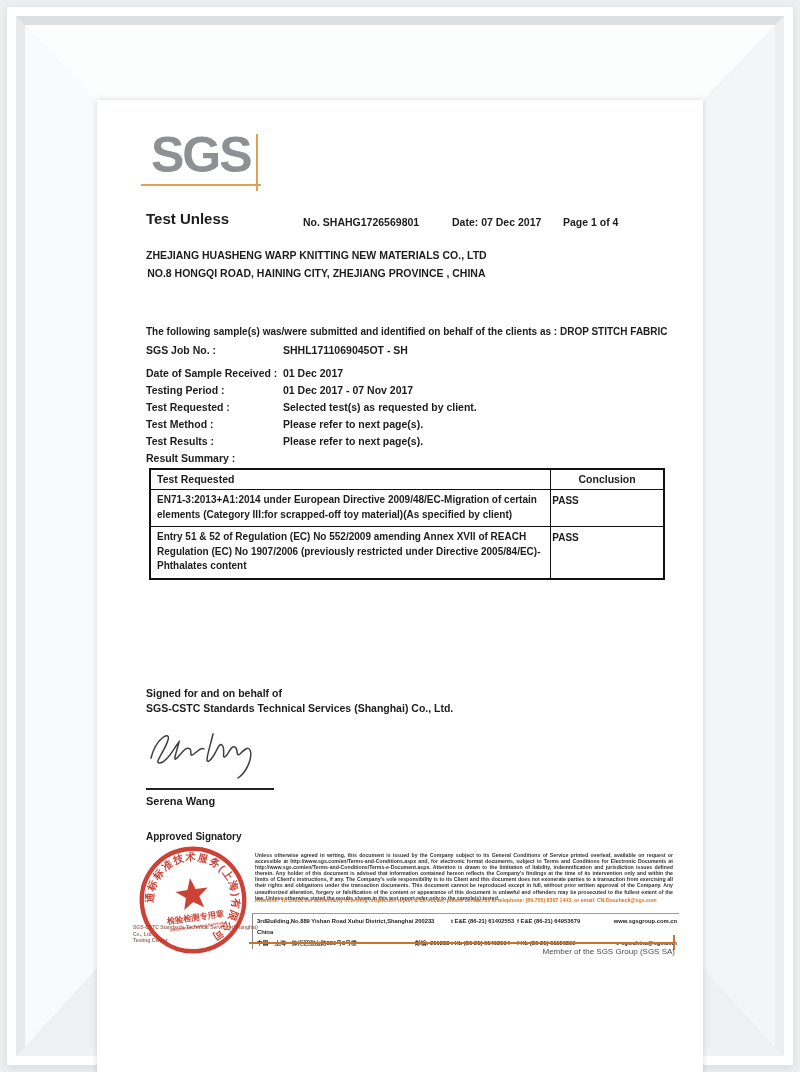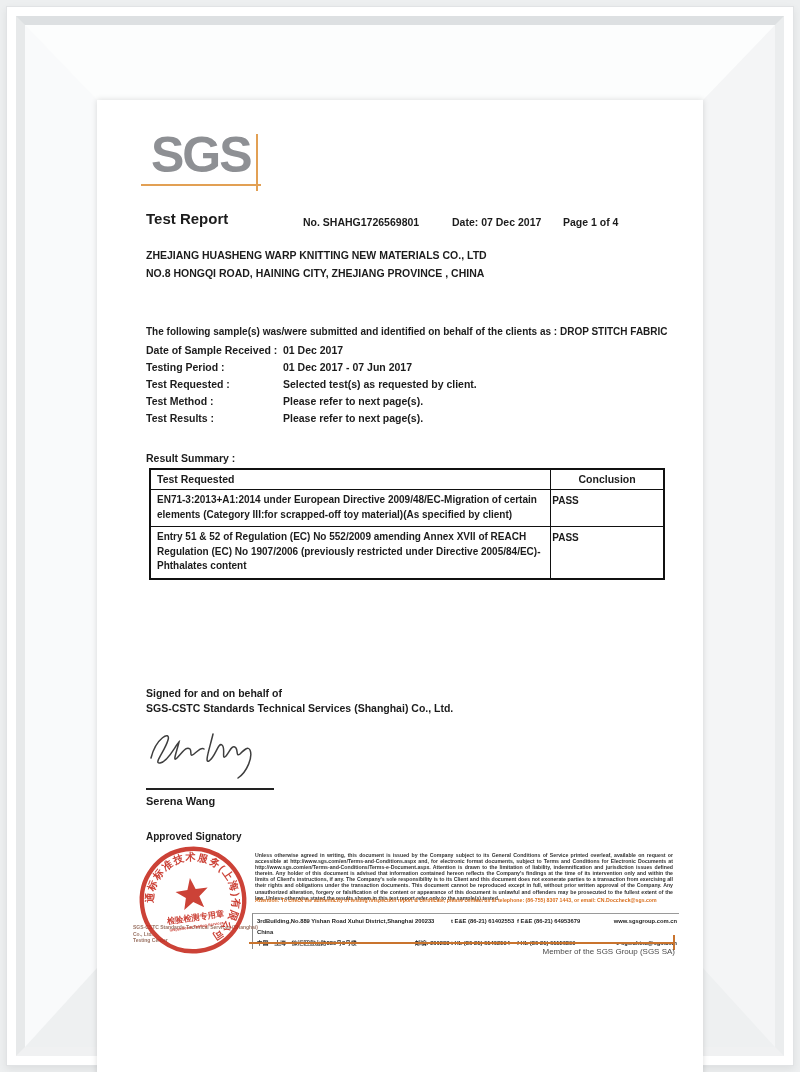--- a/index.html
+++ b/index.html
@@ -34,21 +34,21 @@
   .logo-text { left:54px; top:30px; font-size:50px; line-height:1; font-weight:700;
     color:#8e9094; letter-spacing:-2px; }
   .logo-hline { left:44px; top:84px; width:120px; height:2px; background:#e2a054; }
   .logo-vline { left:159px; top:34px; width:2px; height:57px; background:#e2a054; }
   
   .title { left:49px; top:110px; font-size:15px; }
   .report-no { left:206px; top:116px; font-size:10.5px; }
   .hdr-date { left:355px; top:116px; font-size:10.5px; }
   .hdr-page { left:466px; top:116px; font-size:10.5px; }
   
-  .client { left:49px; top:146px; font-size:10.5px; line-height:18px; }
+  .client { left:49px; top:146px; font-size:10.5px; line-height:18px;text-align:center; }
   
   .intro { left:49px; top:226px; font-size:10px; }
   
   .details { left:49px; top:244px; font-size:10.5px; }
   .detail-row { display:flex; margin-bottom:4px; line-height:13px; }
   .detail-row.gap-after { margin-bottom:10px; }
   .detail-label { width:137px; flex:none; }
   
   .result-label { left:49px; top:352px; font-size:10.5px; }
   
@@ -95,40 +95,44 @@
 <div class="frame-a"></div>
 <div class="frame-bevel"></div>
 <div class="frame-mat"></div>
 
 <div class="document">
 
   <div class="abs logo-text">SGS</div>
   <div class="abs logo-hline"></div>
   <div class="abs logo-vline"></div>
 
-  <div class="abs title">Test Report</div>
+  <div class="abs title">Test Unless</div>
   <div class="abs report-no">No. SHAHG1726569801</div>
   <div class="abs hdr-date">Date: 07 Dec 2017</div>
   <div class="abs hdr-page">Page 1 of 4</div>
 
   <div class="abs client">
     <div>ZHEJIANG HUASHENG WARP KNITTING NEW MATERIALS CO., LTD</div>
     <div>NO.8 HONGQI ROAD, HAINING CITY, ZHEJIANG PROVINCE , CHINA</div>
   </div>
 
   <div class="abs intro">The following sample(s) was/were submitted and identified on behalf of the clients as : DROP STITCH FABRIC</div>
 
   <div class="abs details">
+    <div class="detail-row gap-after">
+      <span class="detail-label">SGS Job No. :</span>
+      <span>SHHL1711069045OT - SH</span>
+    </div>
     <div class="detail-row">
       <span class="detail-label">Date of Sample Received :</span>
       <span>01 Dec 2017</span>
     </div>
     <div class="detail-row">
       <span class="detail-label">Testing Period :</span>
-      <span>01 Dec 2017 - 07 Jun 2017</span>
+      <span>01 Dec 2017 - 07 Nov 2017</span>
     </div>
     <div class="detail-row">
       <span class="detail-label">Test Requested :</span>
       <span>Selected test(s) as requested by client.</span>
     </div>
     <div class="detail-row">
       <span class="detail-label">Test Method :</span>
       <span>Please refer to next page(s).</span>
     </div>
     <div class="detail-row">

